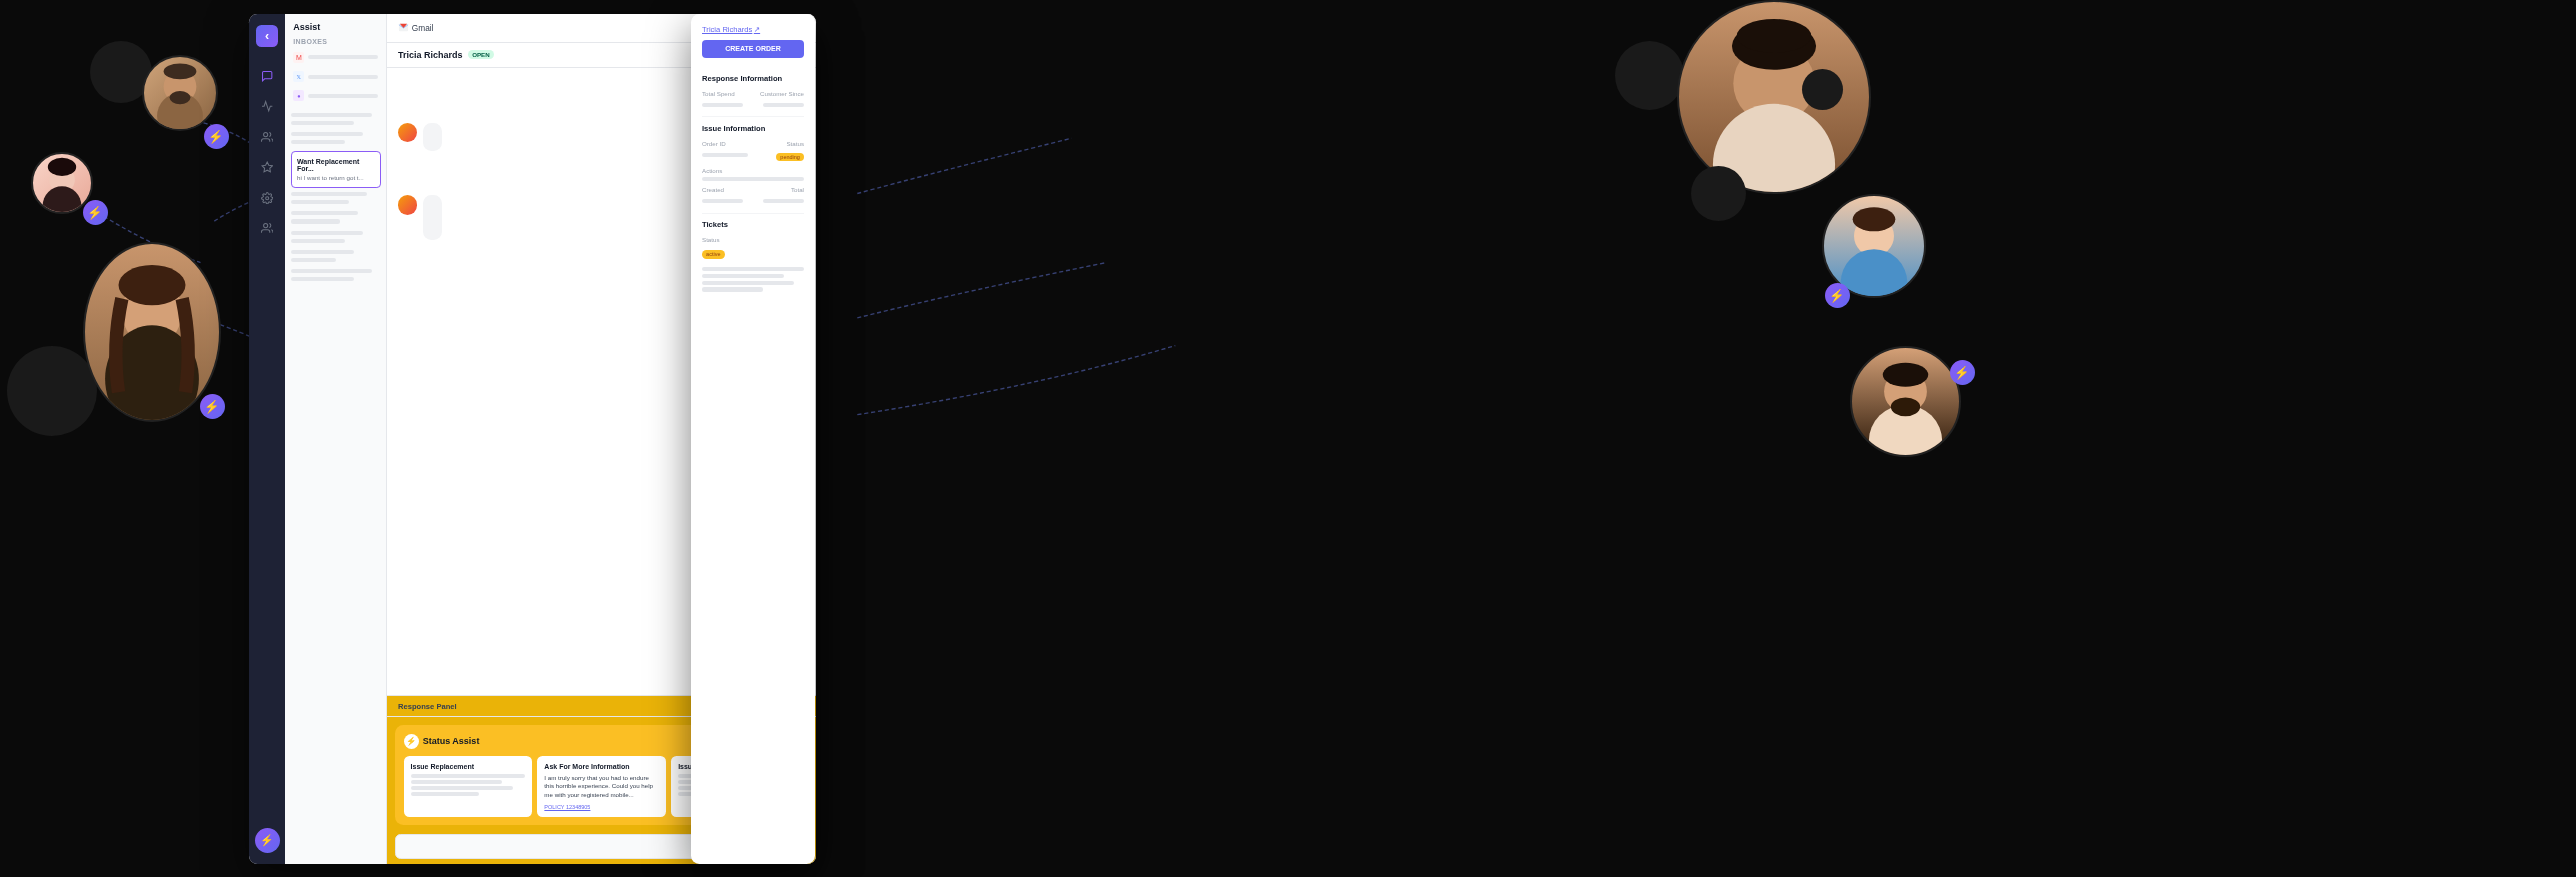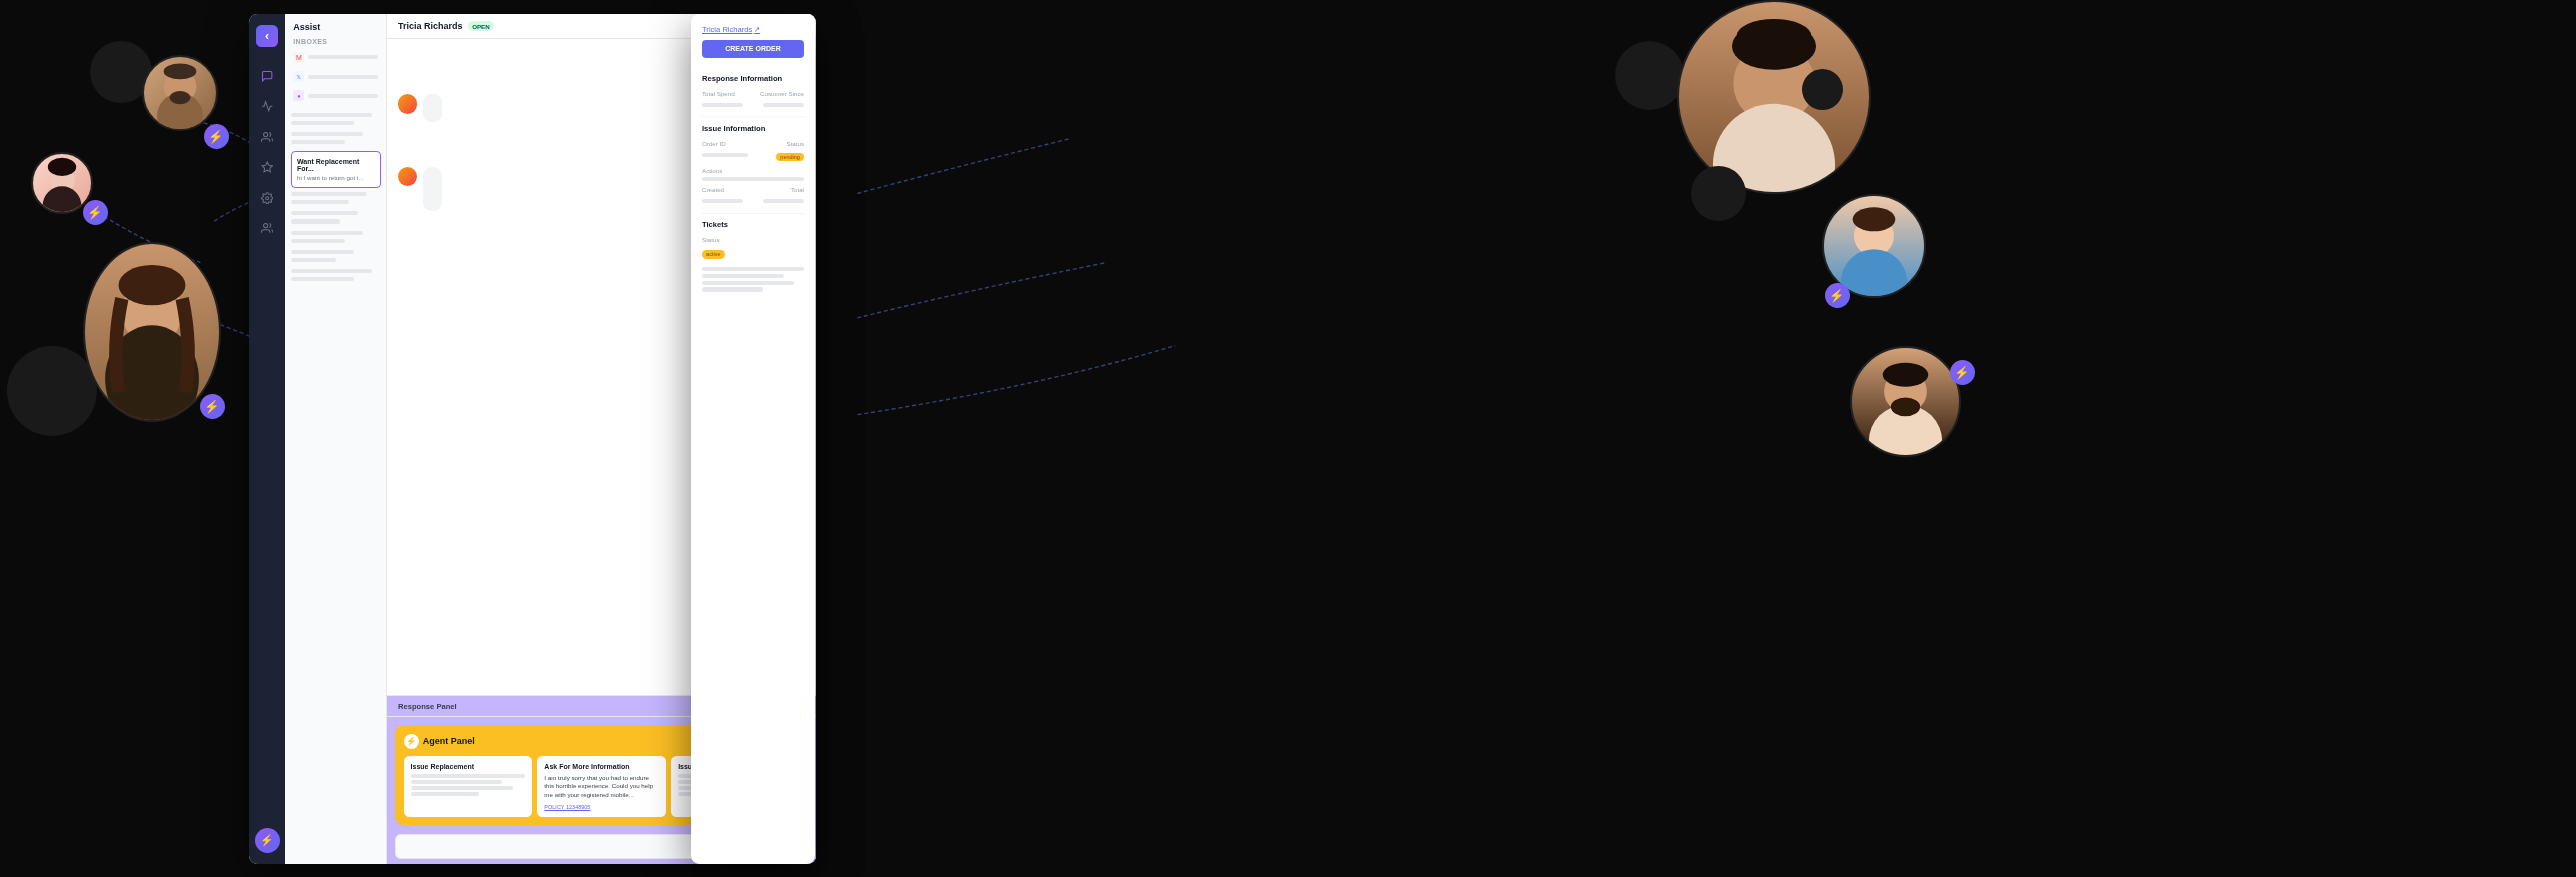--- a/index.html
+++ b/index.html
@@ -263,21 +263,21 @@
       border-radius: 2.8px;
       background: rgba(0,0,0,0.1);
     }
     .bubble-line.w100 { width: 100%; }
     .bubble-line.w80 { width: 80%; }
     .bubble-line.w60 { width: 60%; }
 
     
     .response-panel {
       border-top: 0.7px solid #e5e7eb;
-      background: #c4b5fd;
+      background: #eab308;
     }
     .response-header {
       padding: 5.5px 11px;
       font-size: 7.6px;
       font-weight: 600;
       color: #374151;
       border-bottom: 0.7px solid #e5e7eb;
     }
     .agent-assist-box {
       margin: 8.3px;
@@ -615,20 +615,30 @@
       <div style="height:4.1px;background:#e5e7eb;border-radius:2.1px;width:70%;margin-bottom:4.1px;"></div>
       <div style="height:4.1px;background:#e5e7eb;border-radius:2.1px;width:50%;margin-bottom:7px;"></div>
 
       <div style="height:4.1px;background:#e5e7eb;border-radius:2.1px;width:90%;margin-bottom:4.1px;"></div>
       <div style="height:4.1px;background:#e5e7eb;border-radius:2.1px;width:70%;margin-bottom:7px;"></div>
     </div>
   </div>
 
   <div class="chat-panel">
 
+    <div class="chat-header">
+      <div class="gmail-badge">
+        <svg width="11" height="11" viewBox="0 0 24 24">
+          <path d="M20 4H4C2.9 4 2 4.9 2 6v12c0 1.1.9 2 2 2h16c1.1 0 2-.9 2-2V6c0-1.1-.9-2-2-2z" fill="#f1f3f4"></path>
+          <path d="M20 4H4L12 13l8-9z" fill="#ea4335"></path>
+          <path d="M2 6l10 7 10-7" stroke="#4285f4" stroke-width="1" fill="none"></path>
+        </svg>
+        <span style="font-size:8.3px;color:#374151;">Gmail</span>
+      </div>
+    </div>
 
     <div class="chat-contact-header">
       <div class="contact-name">Tricia Richards</div>
       <div class="open-badge">OPEN</div>
     </div>
 
     <div class="chat-messages">
 
       <div class="message-group outgoing">
         <div class="msg-avatar">
@@ -674,21 +684,21 @@
       </div>
 
     </div>
 
     <div class="response-panel">
       <div class="response-header">Response Panel</div>
 
       <div class="agent-assist-box">
         <div class="agent-assist-header">
           <div class="assist-lightning">⚡</div>
-          <span>Agent Panel</span>
+          <span>Status Assist</span>
         </div>
         <div class="assist-cards">
 
           <div class="assist-card">
             <div class="assist-card-title">Issue Replacement</div>
             <div class="assist-card-line" style="width:100%;"></div>
             <div class="assist-card-line" style="width:80%;"></div>
             <div class="assist-card-line" style="width:90%;"></div>
             <div class="assist-card-line" style="width:60%;"></div>
           </div>

